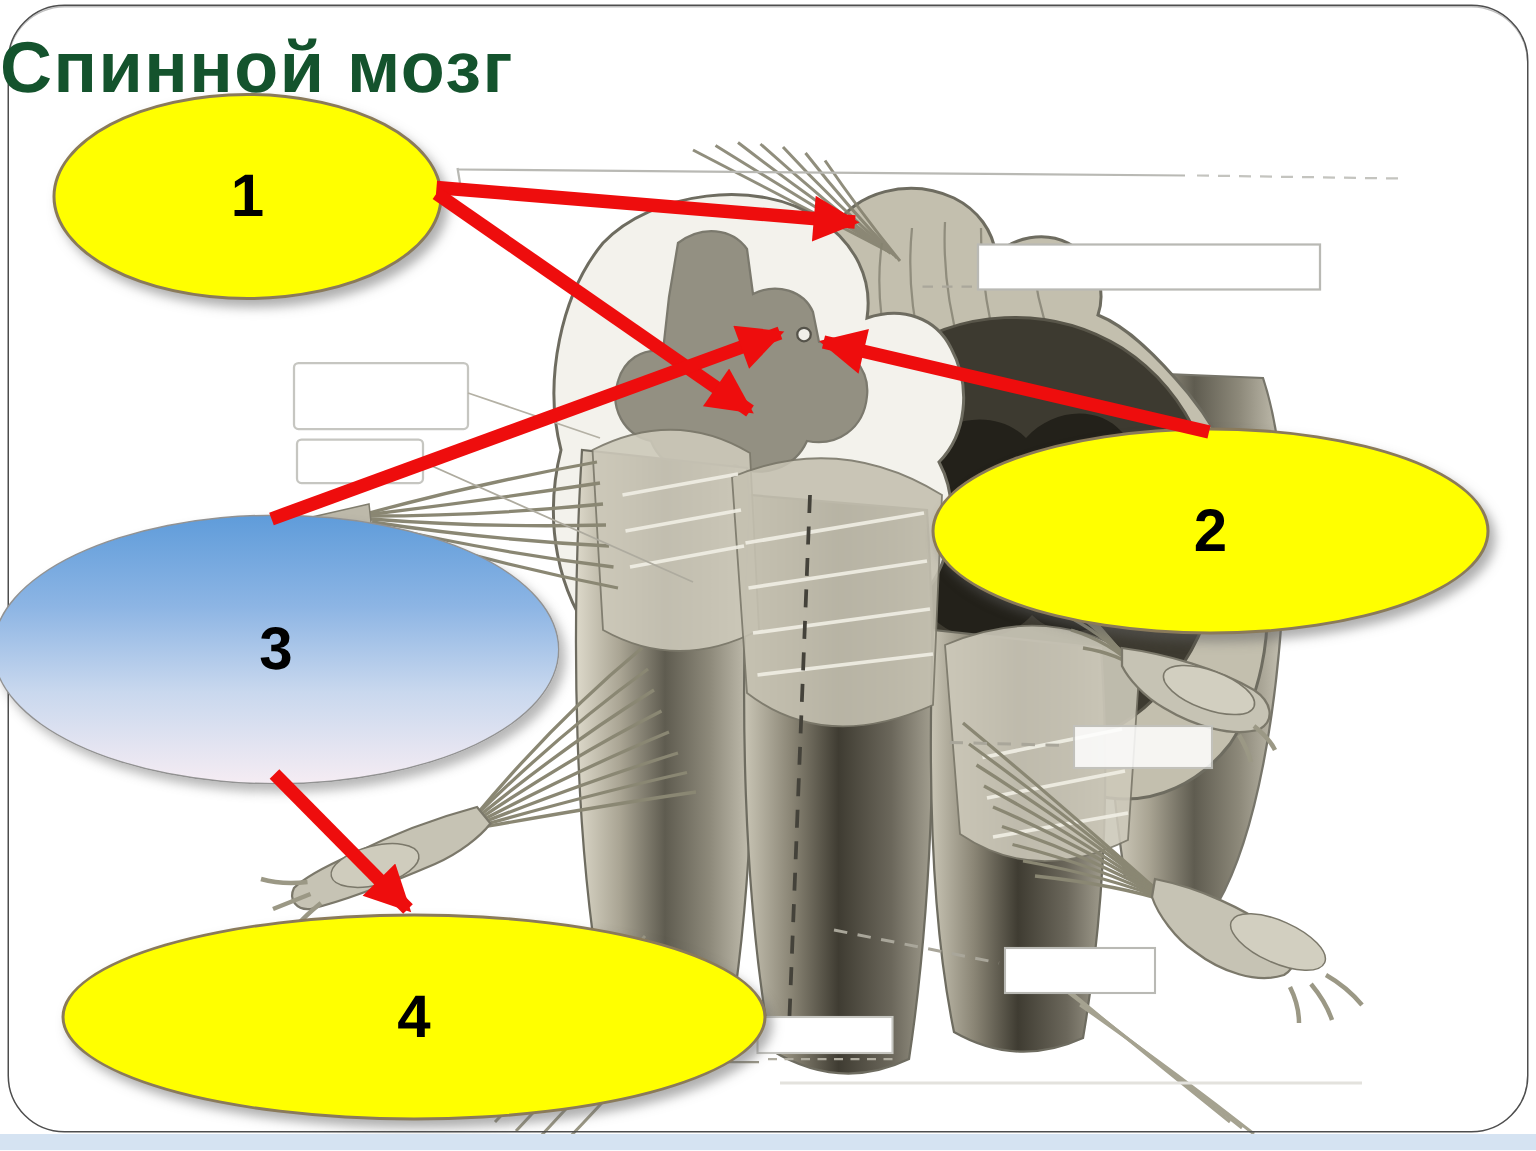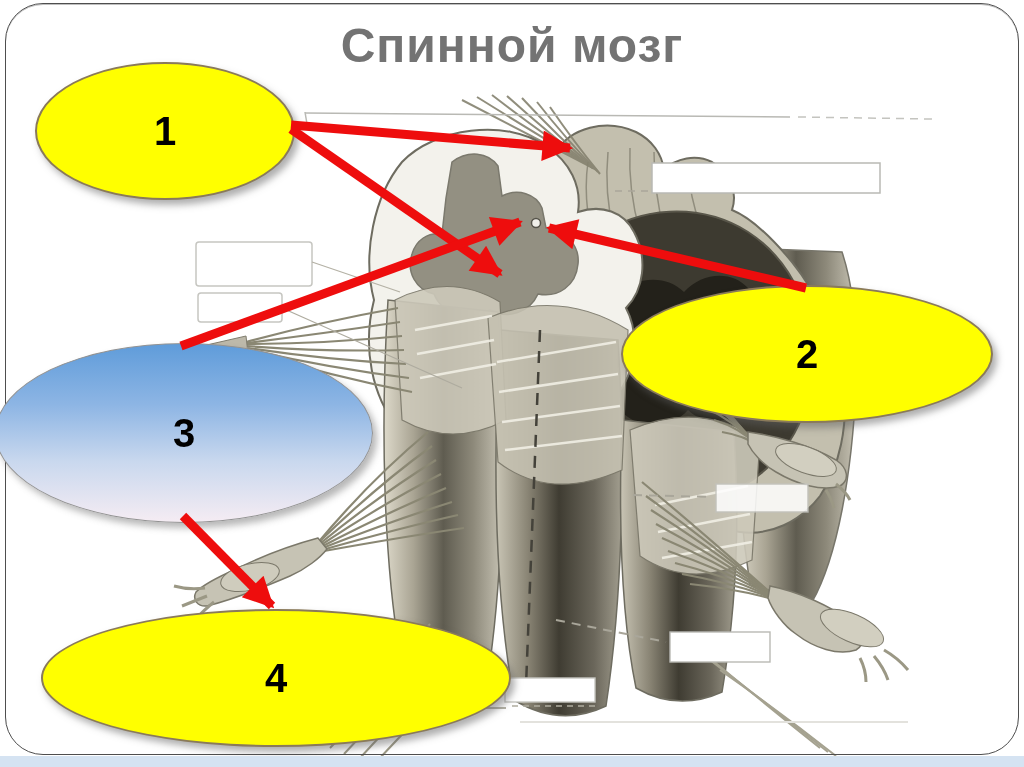--- a/index.html
+++ b/index.html
@@ -9,22 +9,22 @@
   }
   .layer{position:absolute;left:0;top:0;width:1024px;height:767px;}
   svg.layer{pointer-events:none;}
   .frame{
     position:absolute;left:5px;top:3px;width:1012px;height:750px;
     border:1.6px solid #4e4e4e;border-radius:38px;pointer-events:none;
     box-shadow:inset 0 1px 0 rgba(0,0,0,.25);
   }
   .bottom-bar{position:absolute;left:0;top:756px;width:1024px;height:11px;background:#d5e3f2;}
   .title{
-    position:absolute;left:0;top:18px;width:1024px;margin:0;text-align:center;
-    font-size:48px;font-weight:700;letter-spacing:1px;color:#737373;
+    position:absolute;left:0;top:18px;width:1024px;margin:0;
+    font-size:48px;font-weight:700;letter-spacing:1px;color:#14532d;
   }
   .callout{
     position:absolute;border-radius:50%;display:flex;align-items:center;justify-content:center;
     font-weight:700;font-size:40px;color:#000;
   }
   .callout.yellow{
     background:#ffff00;border:2px solid #8a7a5a;
     box-shadow:4px 5px 7px rgba(95,95,95,.5);
   }
   .callout.blue{

